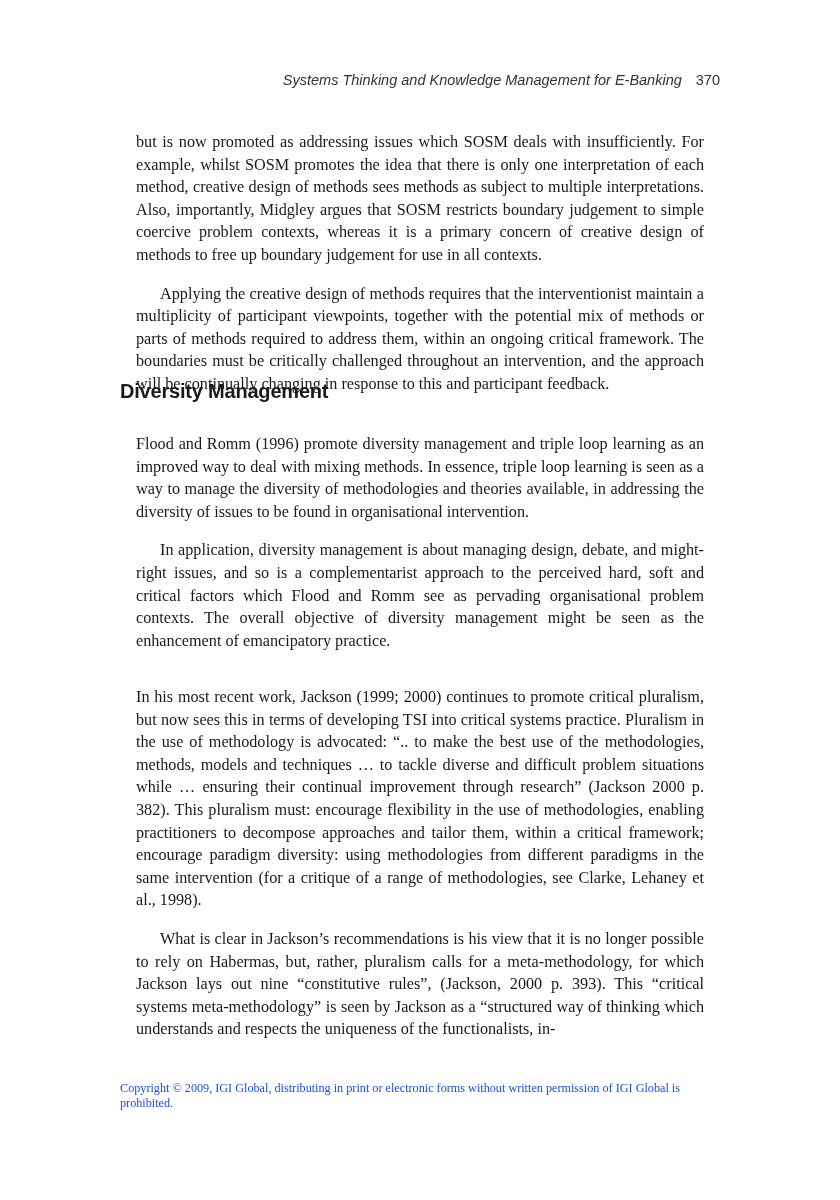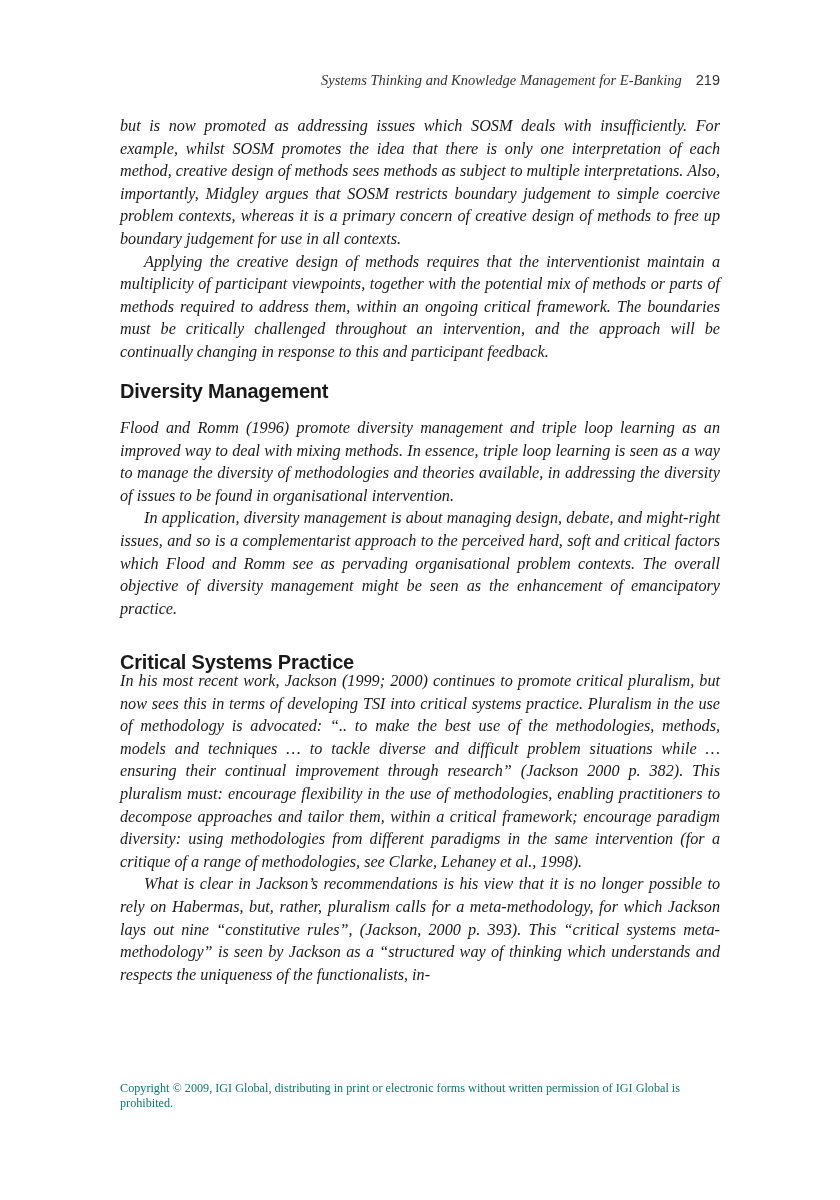--- a/index.html
+++ b/index.html
@@ -23,34 +23,34 @@
     }
     .running-head {
       position: absolute;
       top: 72px;
       right: 0;
       font-family: "Liberation Sans", sans-serif;
       font-size: 14.5px;
       color: #333;
       white-space: nowrap;
     }
-    .running-head .title { font-style: italic; font-family: Liberation Serif, serif; }
+    .running-head .title { font-style: italic; }
     .running-head .page-num { margin-left: 14px; }
 
     .body-text {
       position: absolute;
       left: 0;
       width: 600px;
       font-family: "Liberation Serif", serif;
       font-size: 16.2px;
       line-height: 22.6px;
       text-align: justify;
       hyphens: manual;
     }
-    .body-text p { margin: 0; font-style: italic; }
+    .body-text p { margin: 16px; }
     .body-text p.indent { text-indent: 24px; }
 
     .section-heading {
       position: absolute;
       left: 0;
       font-family: "Liberation Sans", sans-serif;
       font-weight: bold;
       font-size: 20px;
       color: #1a1a1a;
       margin: 0;
@@ -58,45 +58,44 @@
     }
 
     .footer {
       position: absolute;
       left: 0;
       top: 1081px;
       width: 600px;
       font-family: "Liberation Serif", serif;
       font-size: 12.2px;
       line-height: 15px;
-      color: #0f766e;
+      color: #1d4ed8;
     }
   </style>
 </head>
 <body>
 
 <div class="page">
 
   <div class="running-head">
-    <span class="title">Systems Thinking and Knowledge Management for E-Banking</span><span class="page-num">219</span>
+    <span class="title">Systems Thinking and Knowledge Management for E-Banking</span><span class="page-num">370</span>
   </div>
 
   <div class="body-text" style="top:115px;">
     <p>but is now promoted as addressing issues which SOSM deals with insufficiently. For example, whilst SOSM promotes the idea that there is only one interpretation of each method, creative design of methods sees methods as subject to multiple interpretations. Also, importantly, Midgley argues that SOSM restricts boundary judgement to simple coercive problem contexts, whereas it is a primary concern of creative design of methods to free up boundary judgement for use in all contexts.</p>
     <p class="indent">Applying the creative design of methods requires that the interventionist maintain a multiplicity of participant viewpoints, together with the potential mix of methods or parts of methods required to address them, within an ongoing critical framework. The boundaries must be critically challenged throughout an intervention, and the ap­proach will be continually changing in response to this and participant feedback.</p>
   </div>
 
   <h2 class="section-heading" style="top:380px;">Diversity Management</h2>
 
   <div class="body-text" style="top:417px;">
     <p>Flood and Romm (1996) promote diversity management and triple loop learning as an improved way to deal with mixing methods. In essence, triple loop learning is seen as a way to manage the diversity of methodologies and theories available, in addressing the diversity of issues to be found in organisational intervention.</p>
     <p class="indent">In application, diversity management is about managing design, debate, and might-right issues, and so is a complementarist approach to the perceived hard, soft and critical factors which Flood and Romm see as pervading organisational problem contexts. The overall objective of diversity management might be seen as the enhancement of emancipatory practice.</p>
   </div>
 
-  <h2 class="section-heading" style="top:651px;">Critical Systems Practice</h2>
 
   <div class="body-text" style="top:670px;">
     <p>In his most recent work, Jackson (1999; 2000) continues to promote critical plural­ism, but now sees this in terms of developing TSI into critical systems practice. Pluralism in the use of methodology is advocated: “.. to make the best use of the methodologies, methods, models and techniques … to tackle diverse and dif­ficult problem situations while … ensuring their continual improvement through research” (Jackson 2000 p. 382). This pluralism must: encourage flexibility in the use of methodologies, enabling practitioners to decompose approaches and tailor them, within a critical framework; encourage paradigm diversity: using methodolo­gies from different paradigms in the same intervention (for a critique of a range of methodologies, see Clarke, Lehaney et al., 1998).</p>
     <p class="indent">What is clear in Jackson’s recommendations is his view that it is no longer possible to rely on Habermas, but, rather, pluralism calls for a meta-methodology, for which Jackson lays out nine “constitutive rules”, (Jackson, 2000 p. 393). This “critical systems meta-methodology” is seen by Jackson as a “structured way of thinking which understands and respects the uniqueness of the functionalists, in-</p>
   </div>
 
   <div class="footer">Copyright © 2009, IGI Global, distributing in print or electronic forms without written permission of IGI Global is prohibited.</div>
 
 </div>
 

